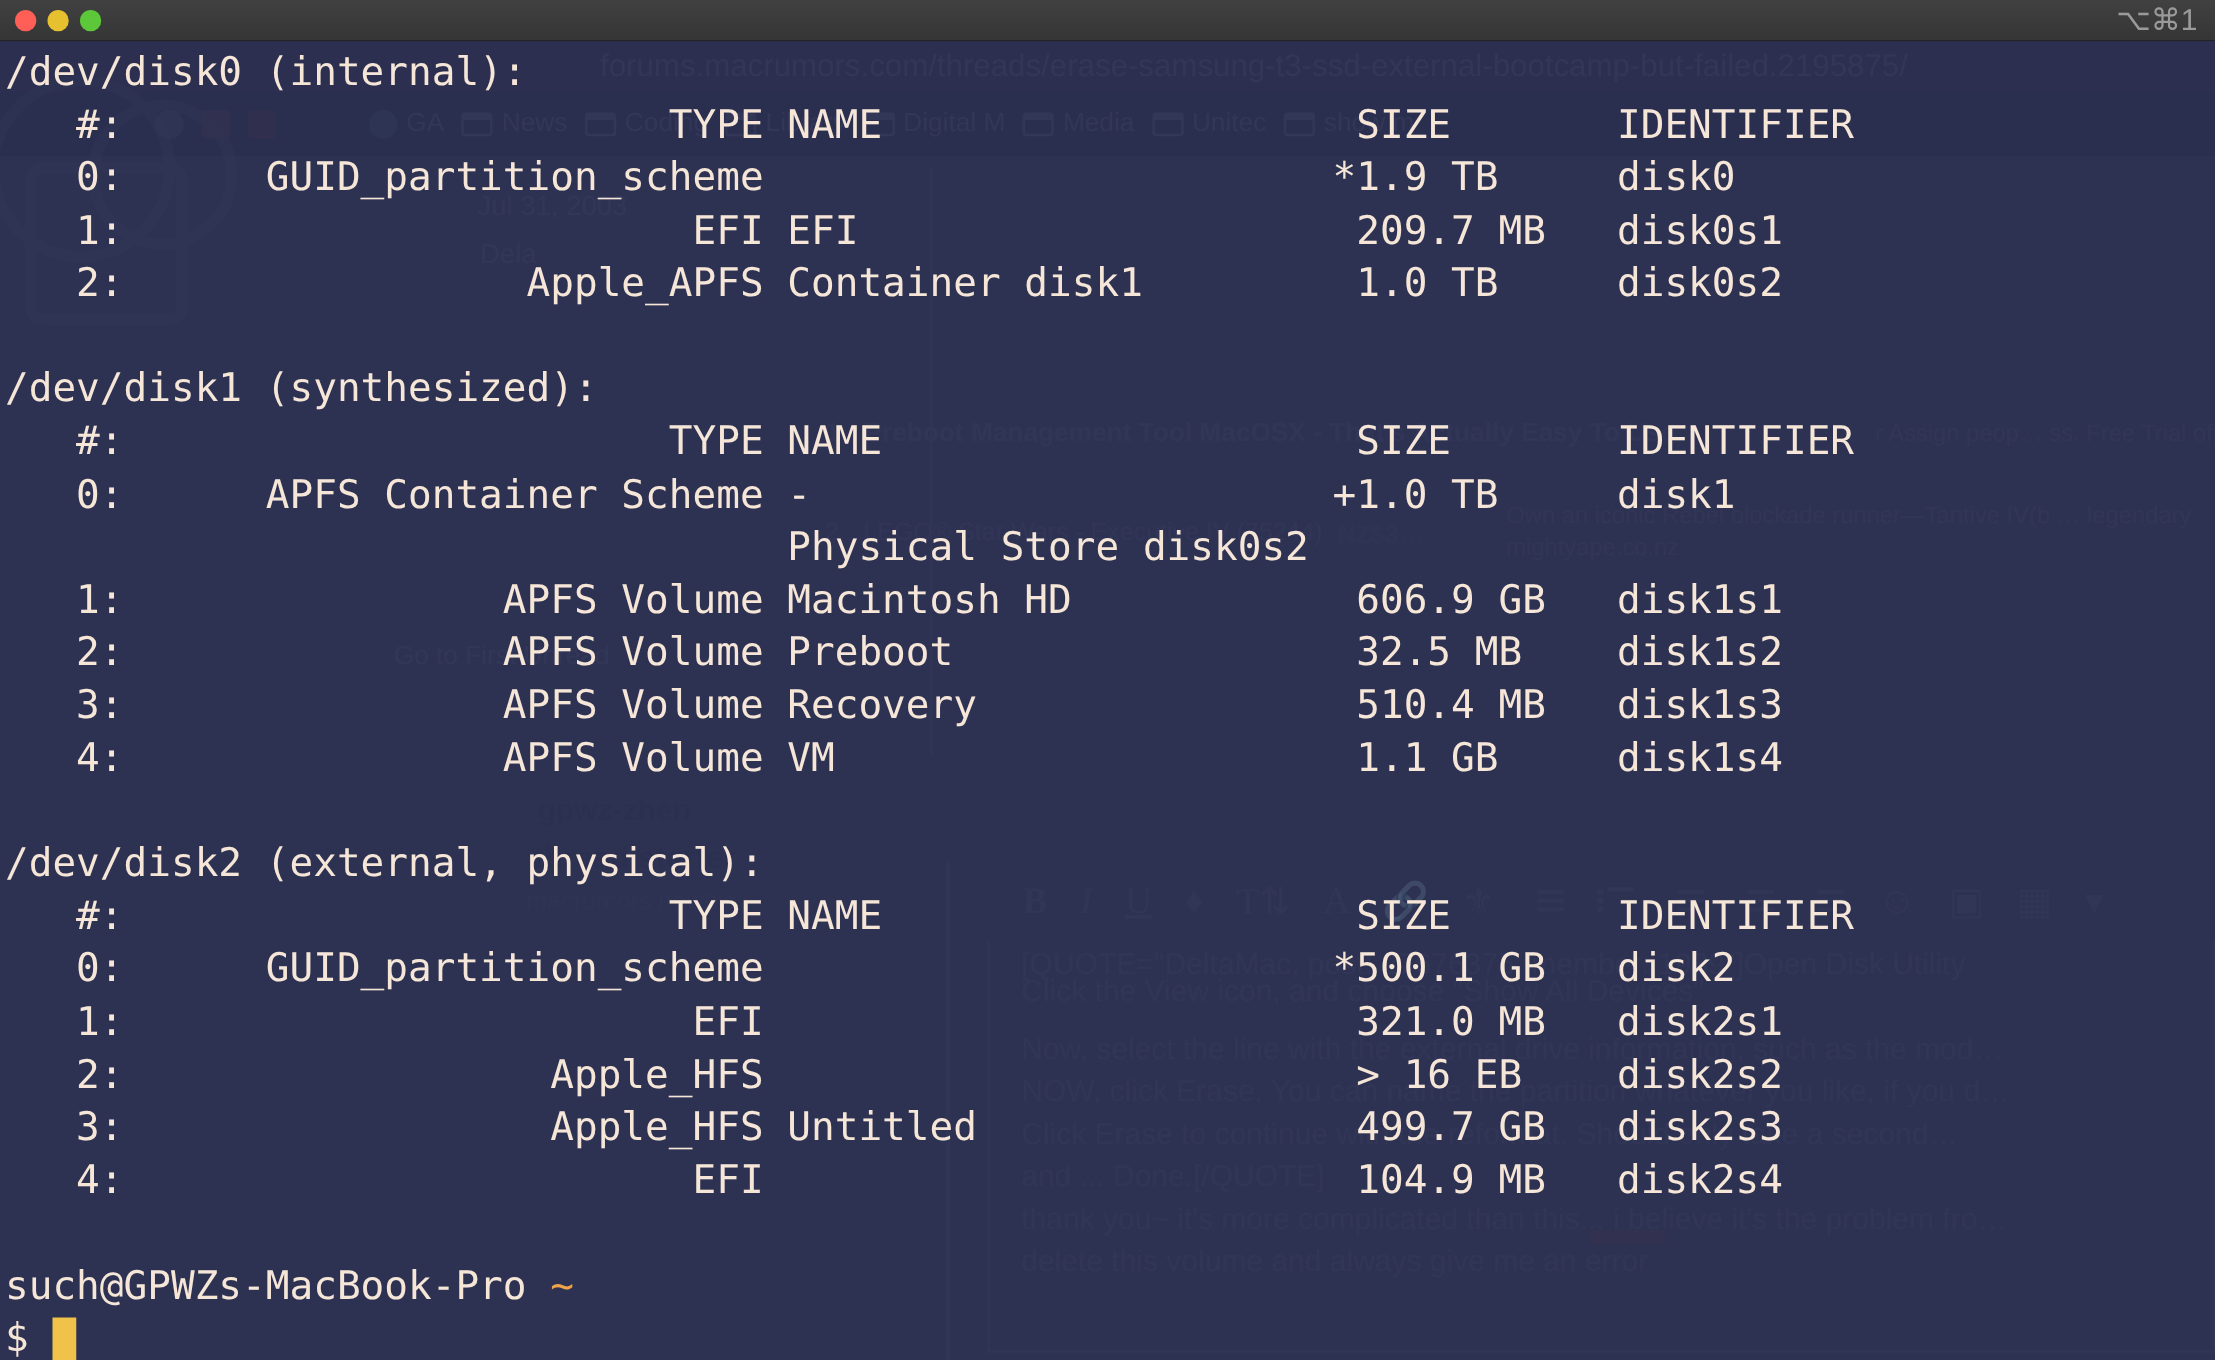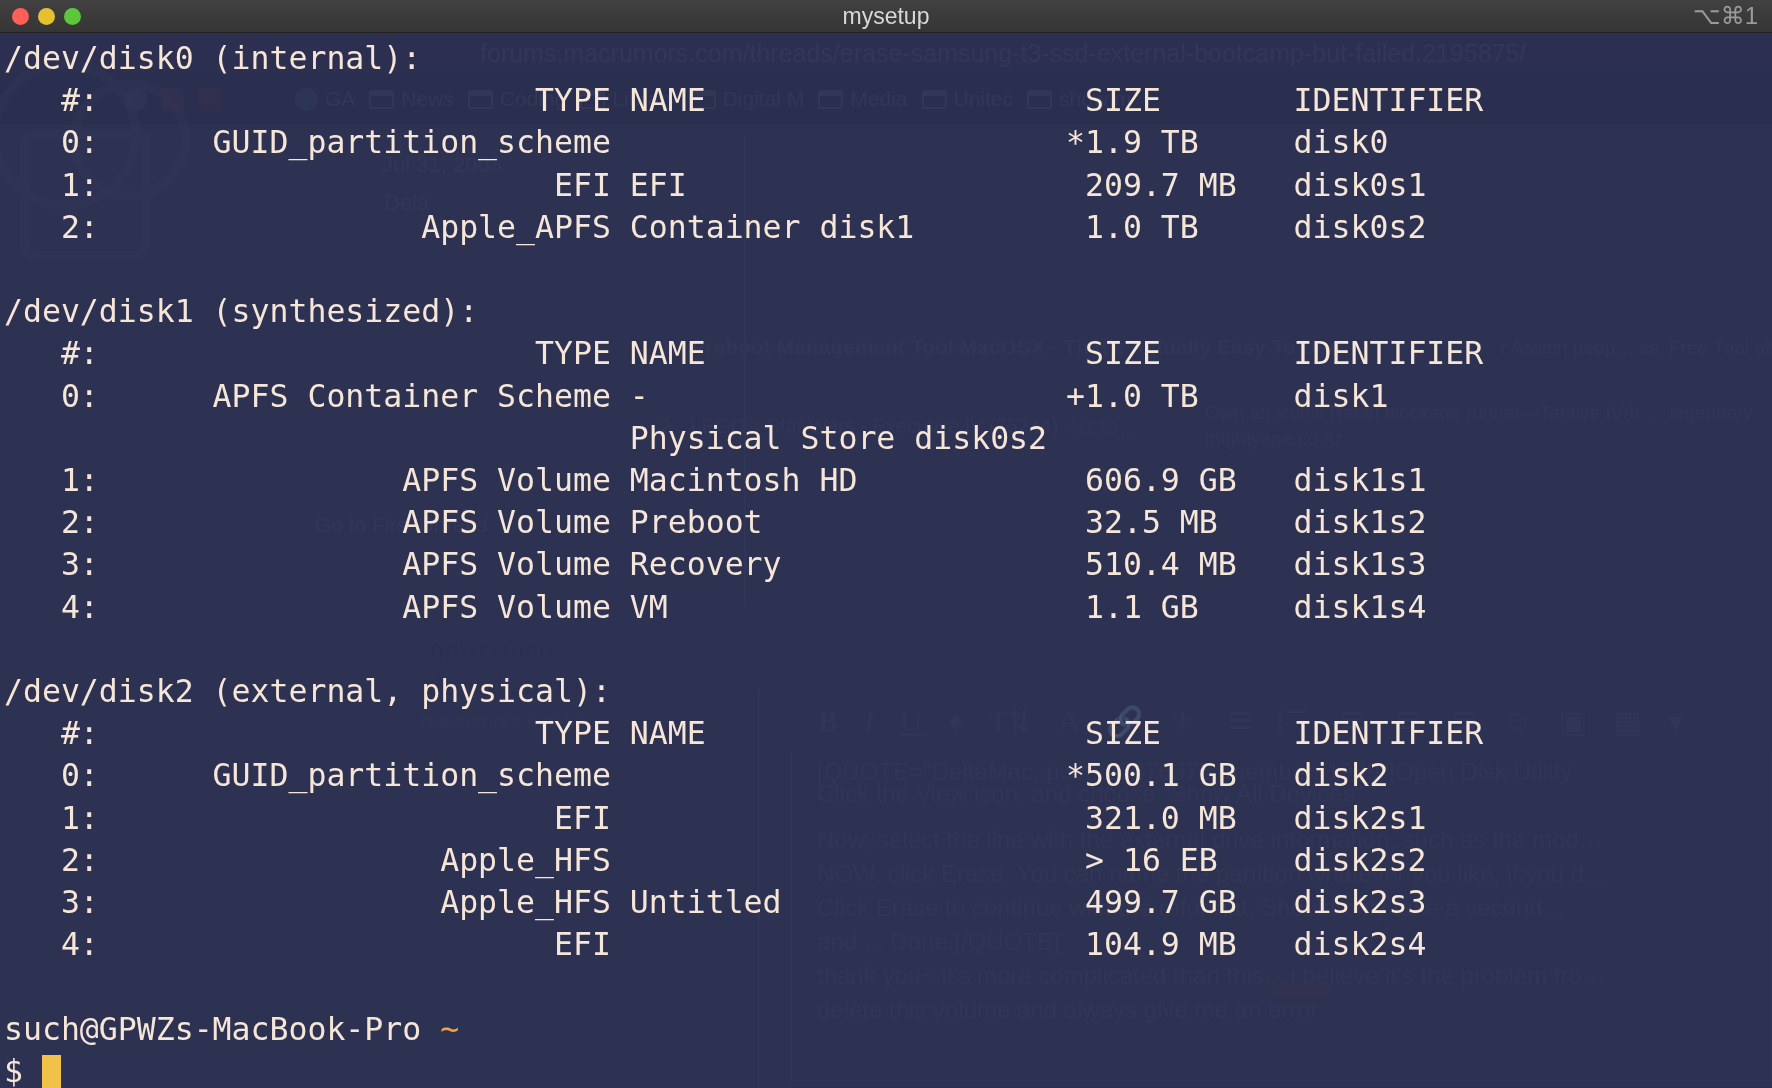--- a/index.html
+++ b/index.html
@@ -257,21 +257,20 @@
 </div>
 
 <div id="term">
 
   <div class="titlebar">
     <div class="lights">
       <span class="light l-red"></span>
       <span class="light l-yel"></span>
       <span class="light l-grn"></span>
     </div>
-    <div class="win-title">mysetup</div>
     <div class="win-shortcut">⌥⌘1</div>
   </div>
 
   <div class="screen">
     <div id="term-lines">
         <div class="tline">/dev/disk0 (internal):</div>
         <div class="tline">   #:                       TYPE NAME                    SIZE       IDENTIFIER</div>
         <div class="tline">   0:      GUID_partition_scheme                        *1.9 TB     disk0</div>
         <div class="tline">   1:                        EFI EFI                     209.7 MB   disk0s1</div>
         <div class="tline">   2:                 Apple_APFS Container disk1         1.0 TB     disk0s2</div>

